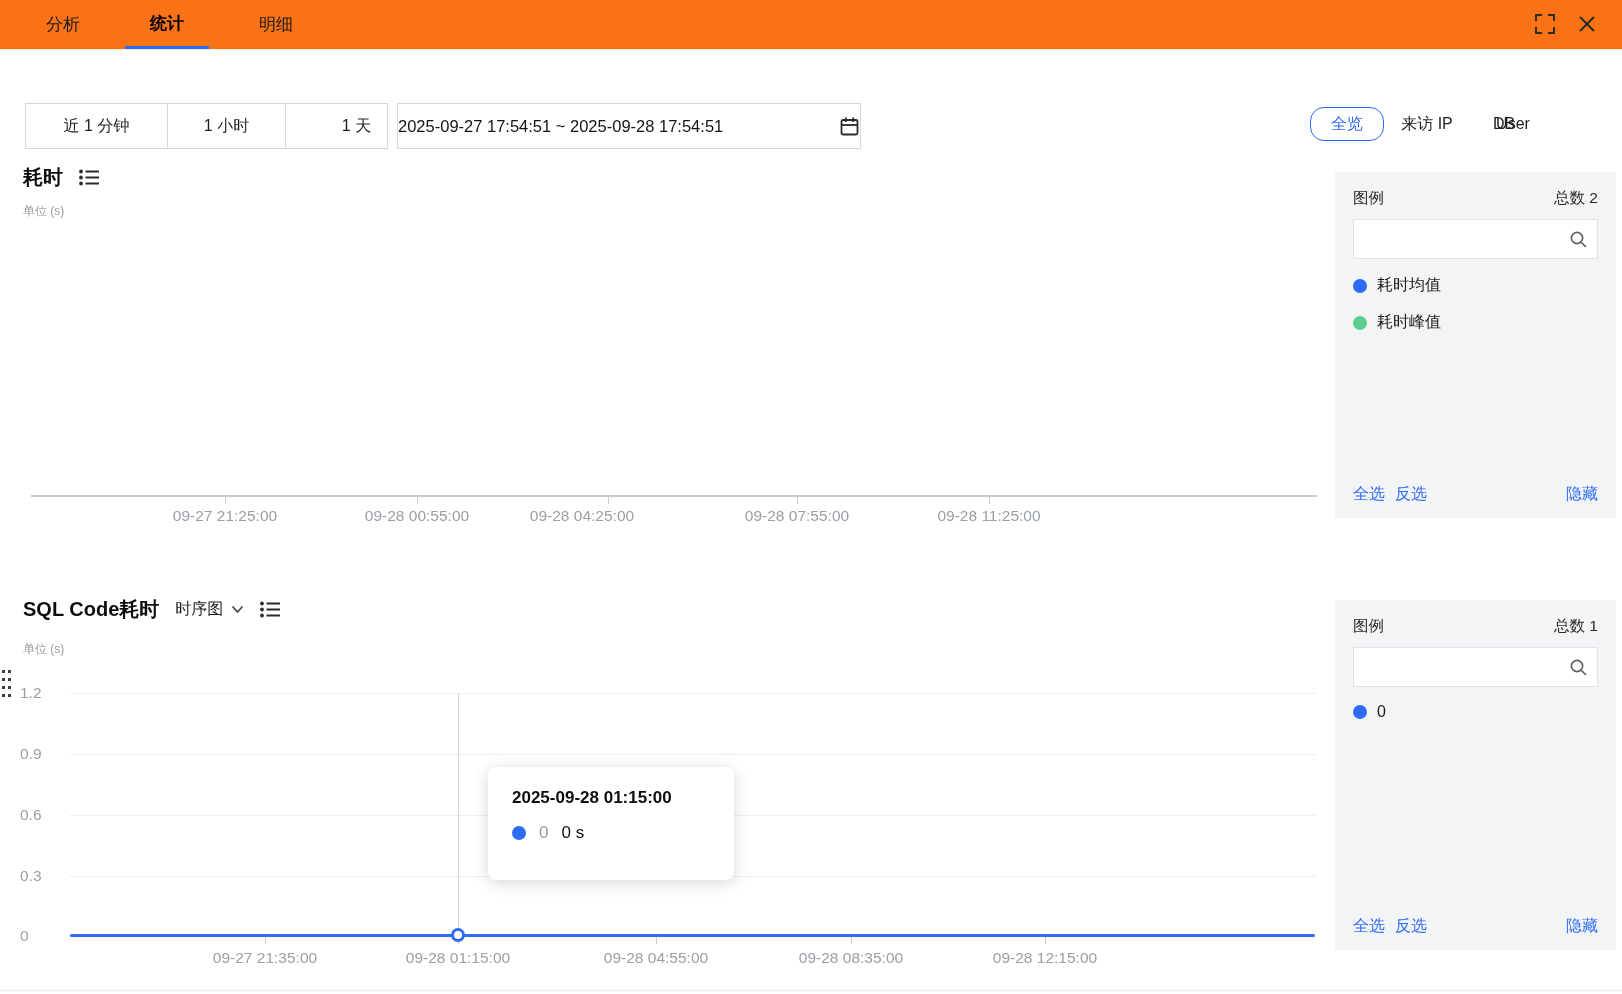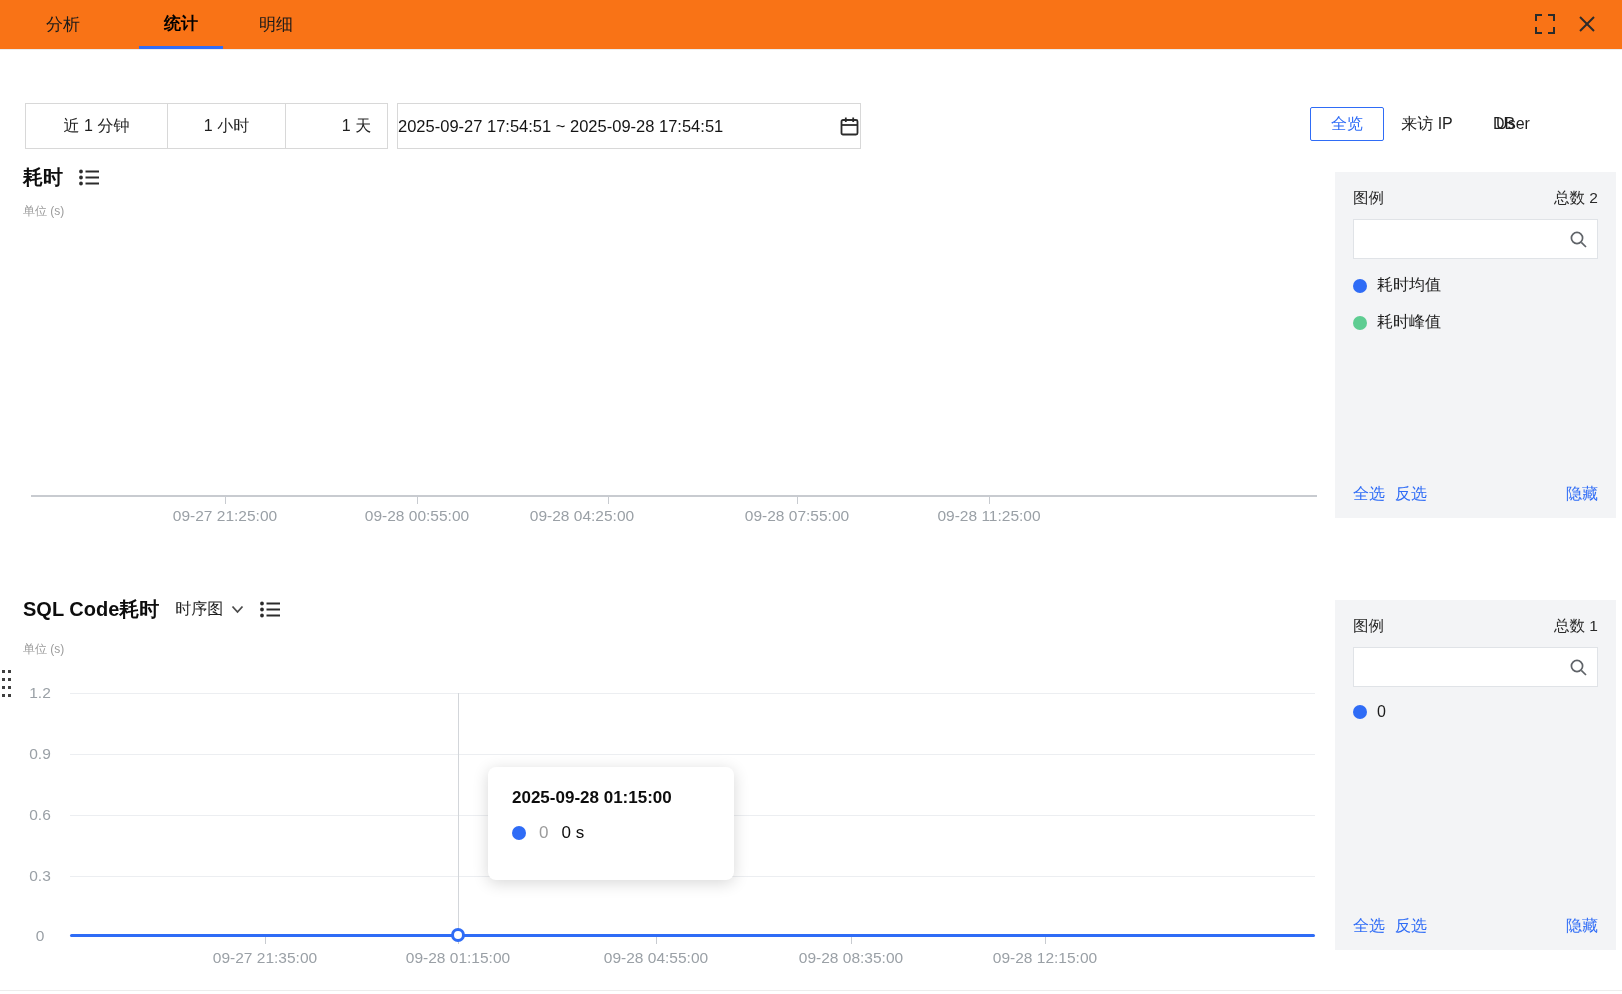--- a/index.html
+++ b/index.html
@@ -18,21 +18,21 @@
 
   
   .btn-group { position:absolute; left:25px; top:103px; height:46px; display:flex; border:1px solid #d8d8d8; background:#fff; }
   .qbtn { height:44px; display:flex; align-items:center; justify-content:center; font-size:16px; color:#1f1f1f;
           background:#fff; cursor:pointer; border-left:1px solid #d8d8d8; }
   .qbtn:first-child { border-left:none; }
   .date-box { position:absolute; left:397px; top:103px; width:464px; height:46px; border:1px solid #d8d8d8;
               display:flex; align-items:center; justify-content:space-between; gap:16px; font-size:16.5px; color:#141414; cursor:pointer; background:#fff; }
   .view-item { position:absolute; top:107px; height:34px; display:flex; align-items:center; justify-content:center;
                font-size:16px; color:#1f1f1f; cursor:pointer; }
-  .view-item.active { border:1px solid #2F6CF6; color:#2F6CF6; border-radius:2px; }
+  .view-item.active { border:1px solid #2F6CF6; color:#2F6CF6; border-radius:14px; }
 
   
   .chart-title-row { position:absolute; display:flex; align-items:center; gap:16px; }
   .chart-title { font-size:20px; font-weight:bold; color:#0d0d0d; }
   .unit-label { position:absolute; font-size:12px; color:#9b9b9b; }
   .type-selector { display:flex; align-items:center; gap:8px; font-size:16px; color:#1f1f1f; cursor:pointer; }
   .icon-btn { display:flex; align-items:center; cursor:pointer; }
 
   
   .c1-plot { position:absolute; left:31px; top:230px; width:1286px; height:267px; border-bottom:2px solid #c8cbd0; }
@@ -51,21 +51,21 @@
   .dot { width:14px; height:14px; border-radius:50%; flex:0 0 auto; }
   .dot-blue { background:#2F6CF6; }
   .dot-green { background:#5ECD92; }
   .legend-foot { position:absolute; left:18px; right:18px; bottom:13px; display:flex; justify-content:space-between; font-size:16px; }
   .legend-foot .lft { display:flex; gap:10px; }
   .blue-link { color:#2F6CF6; cursor:pointer; }
 
   
   .c2-plot { position:absolute; left:70px; top:686px; width:1245px; height:251px; }
   .grid { position:absolute; left:0; right:0; height:1px; background:#eceef1; }
-  .ylab { position:absolute; left:-50px; width:40px; text-align:center; transform:translateY(-50%);
+  .ylab { position:absolute; left:-50px; width:40px; text-align:left; transform:translateY(-50%);
           font-size:15.5px; color:#9aa0a6; }
   .zero-line { position:absolute; left:0; right:0; top:248px; height:3px; background:#2F6CF6; border-radius:2px; z-index:2; }
   .cross { position:absolute; top:7px; width:1px; height:243px; background:#d3d6da; z-index:1; }
   .pt { position:absolute; transform:translate(-50%,-50%); width:14px; height:14px; background:#fff;
         border:3px solid #2F6CF6; border-radius:50%; z-index:3; }
   .xtick2 { position:absolute; top:251px; width:1px; height:7px; background:#c8cbd0; }
   .xlabel2 { position:absolute; top:263px; transform:translateX(-50%); white-space:nowrap; font-size:15.5px; color:#9aa0a6; }
 
   
   .tooltip { position:absolute; left:418px; top:81px; width:246px; height:113px; background:#fff; border-radius:8px;
@@ -78,21 +78,21 @@
 
   .drag-handle { position:absolute; left:2px; top:668px; cursor:grab; }
   .bottom-line { position:absolute; left:0; top:990px; width:1622px; height:1px; background:#ececec; }
   svg { display:block; }
 </style>
 </head>
 <body>
 
 <div class="tabbar">
   <div class="tab" style="left:40px;width:46px;">分析</div>
-  <div class="tab active" style="left:139px;width:84px;text-align:center;">统计</div>
+  <div class="tab active" style="left:125px;width:84px;text-align:center;">统计</div>
   <div class="tab" style="left:253px;width:46px;">明细</div>
 
   <div class="win-icon" style="left:1532px;">
     <svg width="22" height="22" viewBox="0 0 22 22" fill="none" stroke="#2b2b2b" stroke-width="2">
       <path d="M8 2 H2 V8"></path>
         <path d="M14 2 H20 V8"></path>
         <path d="M8 20 H2 V14"></path>
         <path d="M14 20 H20 V14"></path>
     </svg>
   </div>

